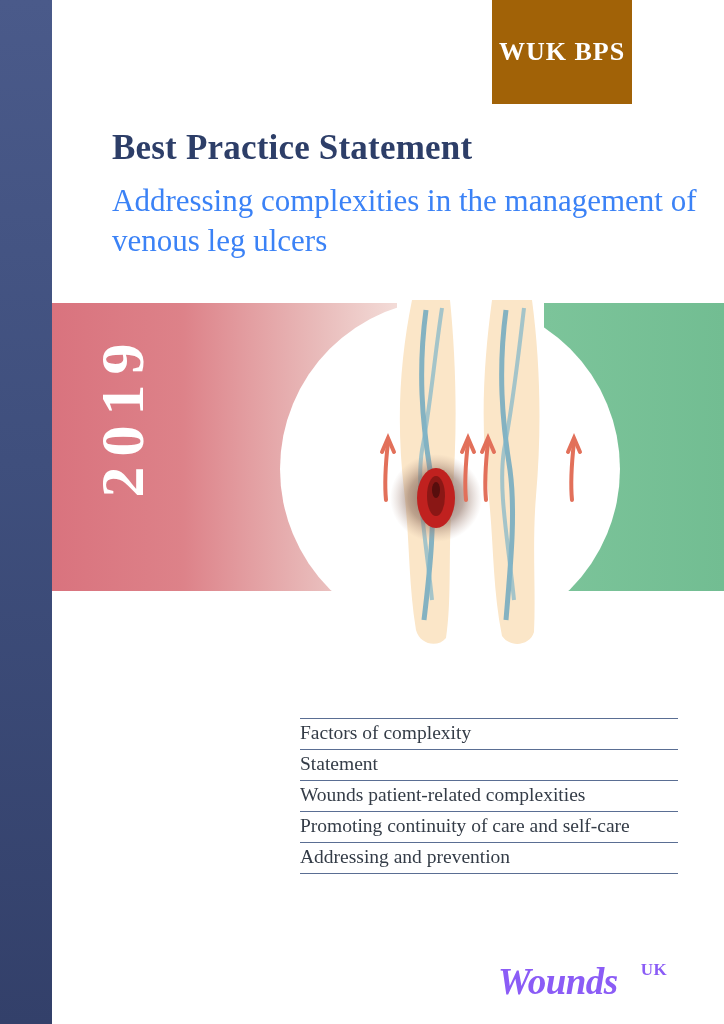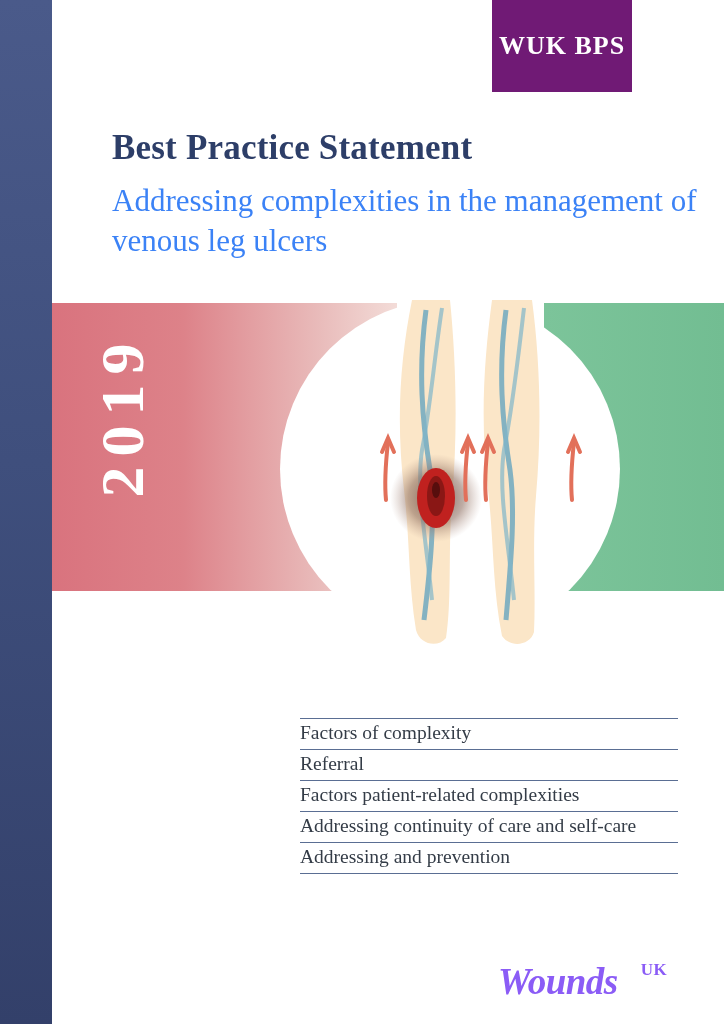--- a/index.html
+++ b/index.html
@@ -30,22 +30,22 @@
     height: 1024px;
     background: linear-gradient(180deg, #4a5a8a 0%, #3f4f7d 45%, #33406a 100%);
   }
 
   
   .badge {
     position: absolute;
     left: 492px;
     top: 0;
     width: 140px;
-    height: 92px;
-    background: #701a75;
+    height: 104px;
+    background: #a16207;
     color: #ffffff;
     display: flex;
     align-items: center;
     justify-content: center;
     letter-spacing: 1px;
     font-size: 26px;
     font-weight: bold;
   }
 
   
@@ -230,23 +230,23 @@
         <path d="M126,200 C124,180 126,160 128,142"></path>
         <path d="M122,152 L128,138 L134,152"></path>
         <path d="M212,200 C210,180 212,160 214,142"></path>
         <path d="M208,152 L214,138 L220,152"></path>
       </g>
     </svg>
   </div>
 
   <div class="contents">
     <div class="contents-item">Factors of complexity</div>
-    <div class="contents-item">Referral</div>
-    <div class="contents-item">Factors patient-related complexities</div>
-    <div class="contents-item">Addressing continuity of care and self-care</div>
+    <div class="contents-item">Statement</div>
+    <div class="contents-item">Wounds patient-related complexities</div>
+    <div class="contents-item">Promoting continuity of care and self-care</div>
     <div class="contents-item">Addressing and prevention</div>
   </div>
 
   <div class="logo">
     <span class="logo-main">Wounds</span>
     <span class="logo-sub">UK</span>
   </div>
 
 </div>
 

